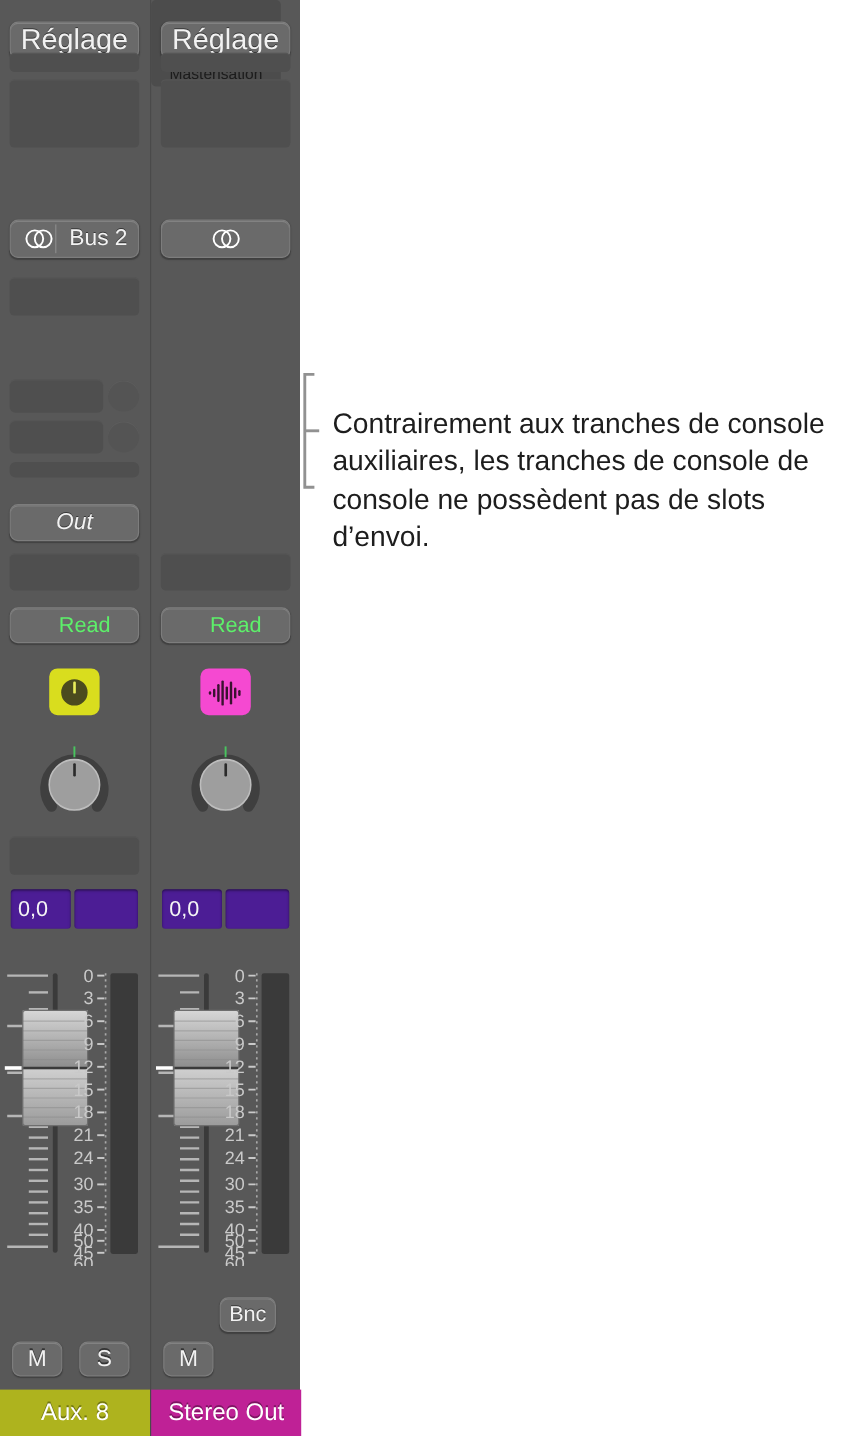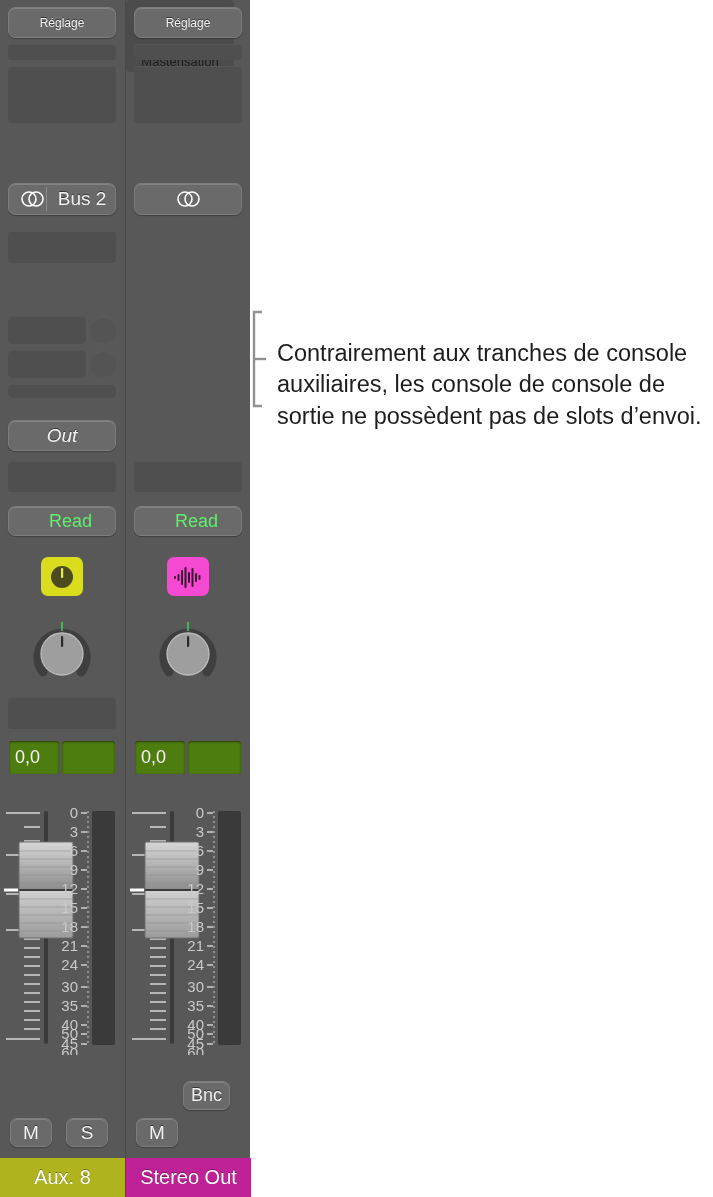--- a/index.html
+++ b/index.html
@@ -35,21 +35,21 @@
     position:absolute;
     background:#6a6a6a;
     border:1px solid #7d7d7d;
     border-radius:7px;
     color:#f2f2f2;
     display:flex;align-items:center;justify-content:center;
     box-sizing:border-box;
     box-shadow:inset 0 1px 0 rgba(255,255,255,.16), 0 1px 1px rgba(0,0,0,.28);
     text-shadow:0 -1px 0 rgba(0,0,0,.5);
   }
-  .setting-btn{left:8px;top:7px;width:108px;height:31px;font-size:12px;}
+  .setting-btn{left:8px;top:18px;width:108px;height:31px;font-size:24px;}
   .strip.right .setting-btn{left:8px;}
 
   .narrow-slot{left:8px;top:44px;width:108px;height:16px;}
   .big-slot{left:8px;top:66px;width:108px;height:57px;}
 
   .out-btn{left:8px;top:183px;width:108px;height:32px;
     display:flex;align-items:center;justify-content:center;font-size:19px;}
   .out-btn .divider{
     position:absolute;left:37px;top:3px;bottom:3px;width:1px;background:#8a8a8a;
   }
@@ -99,21 +99,21 @@
 
   
   .pan{
     position:absolute;left:31px;top:620px;width:62px;height:68px;
   }
   .pan svg{display:block;}
 
   .slot-under-pan{left:8px;top:697px;width:108px;height:32px;}
 
   .valuebox{
-    position:absolute;background:#4d7c0f;border-radius:3px;
+    position:absolute;background:#4c1d95;border-radius:3px;
     display:flex;align-items:center;
     color:#f5f5f5;font-size:18px;
     box-shadow:inset 0 1px 2px rgba(0,0,0,.5);
     box-sizing:border-box;
   }
   .vol-box{left:9px;top:741px;width:50px;height:33px;padding-left:6px;}
   .peak-box{left:62px;top:741px;width:53px;height:33px;}
 
   
   .faderarea{position:absolute;left:0;top:805px;width:125px;height:245px;}
@@ -477,13 +477,13 @@
 
 <div id="callout">
   <svg width="60" height="130" viewBox="0 0 60 130">
     <g stroke="#919191" stroke-width="2.4" fill="none">
       <path d="M 12 12 L 4 12 L 4 106 L 12 106"></path>
       <line x1="4" y1="59" x2="16" y2="59"></line>
     </g>
   </svg>
 </div>
 
-<div id="annotation">Contrairement aux tranches de console auxiliaires, les console de console de sortie ne possèdent pas de slots d’envoi.</div>
+<div id="annotation">Contrairement aux tranches de console auxiliaires, les tranches de console de console ne possèdent pas de slots d’envoi.</div>
 
 </body></html>

